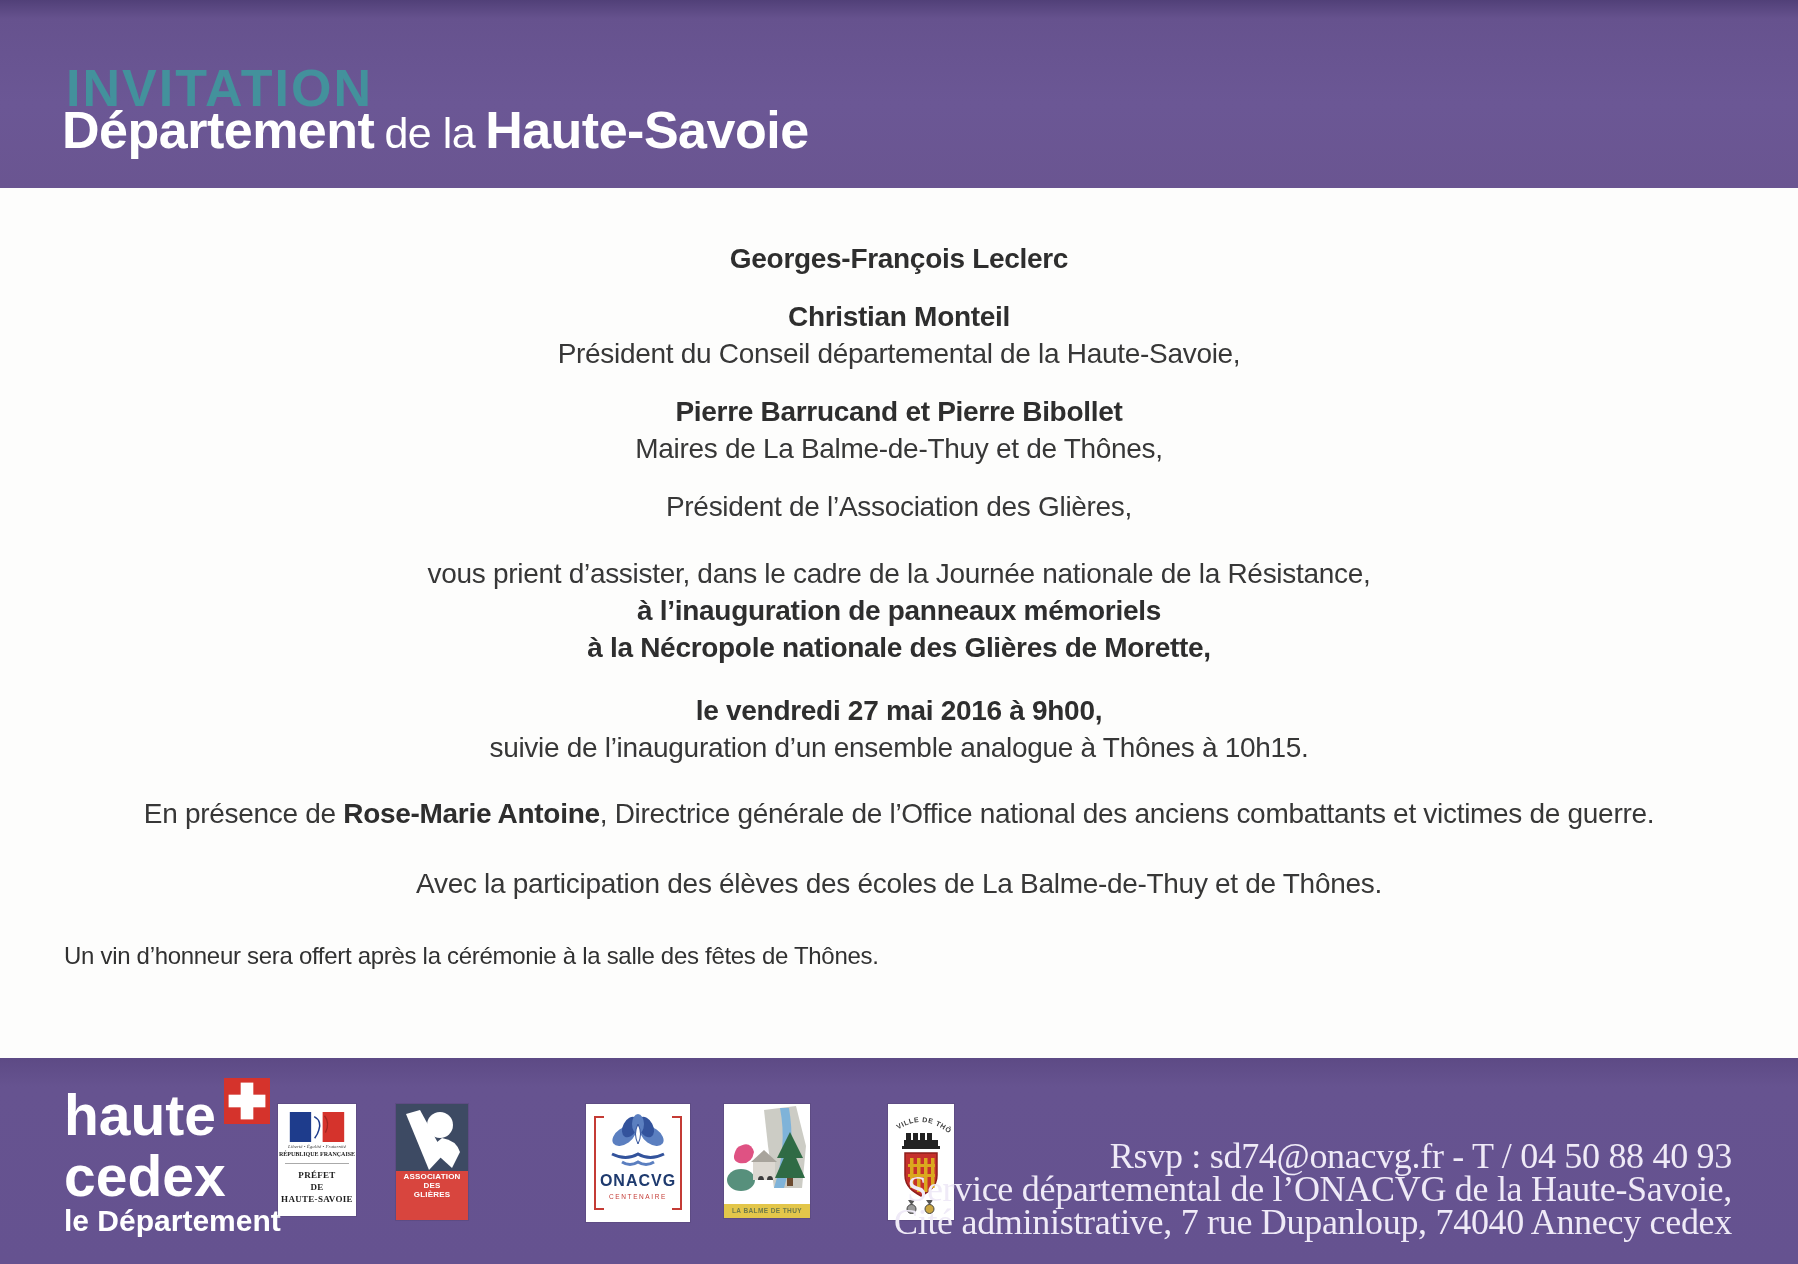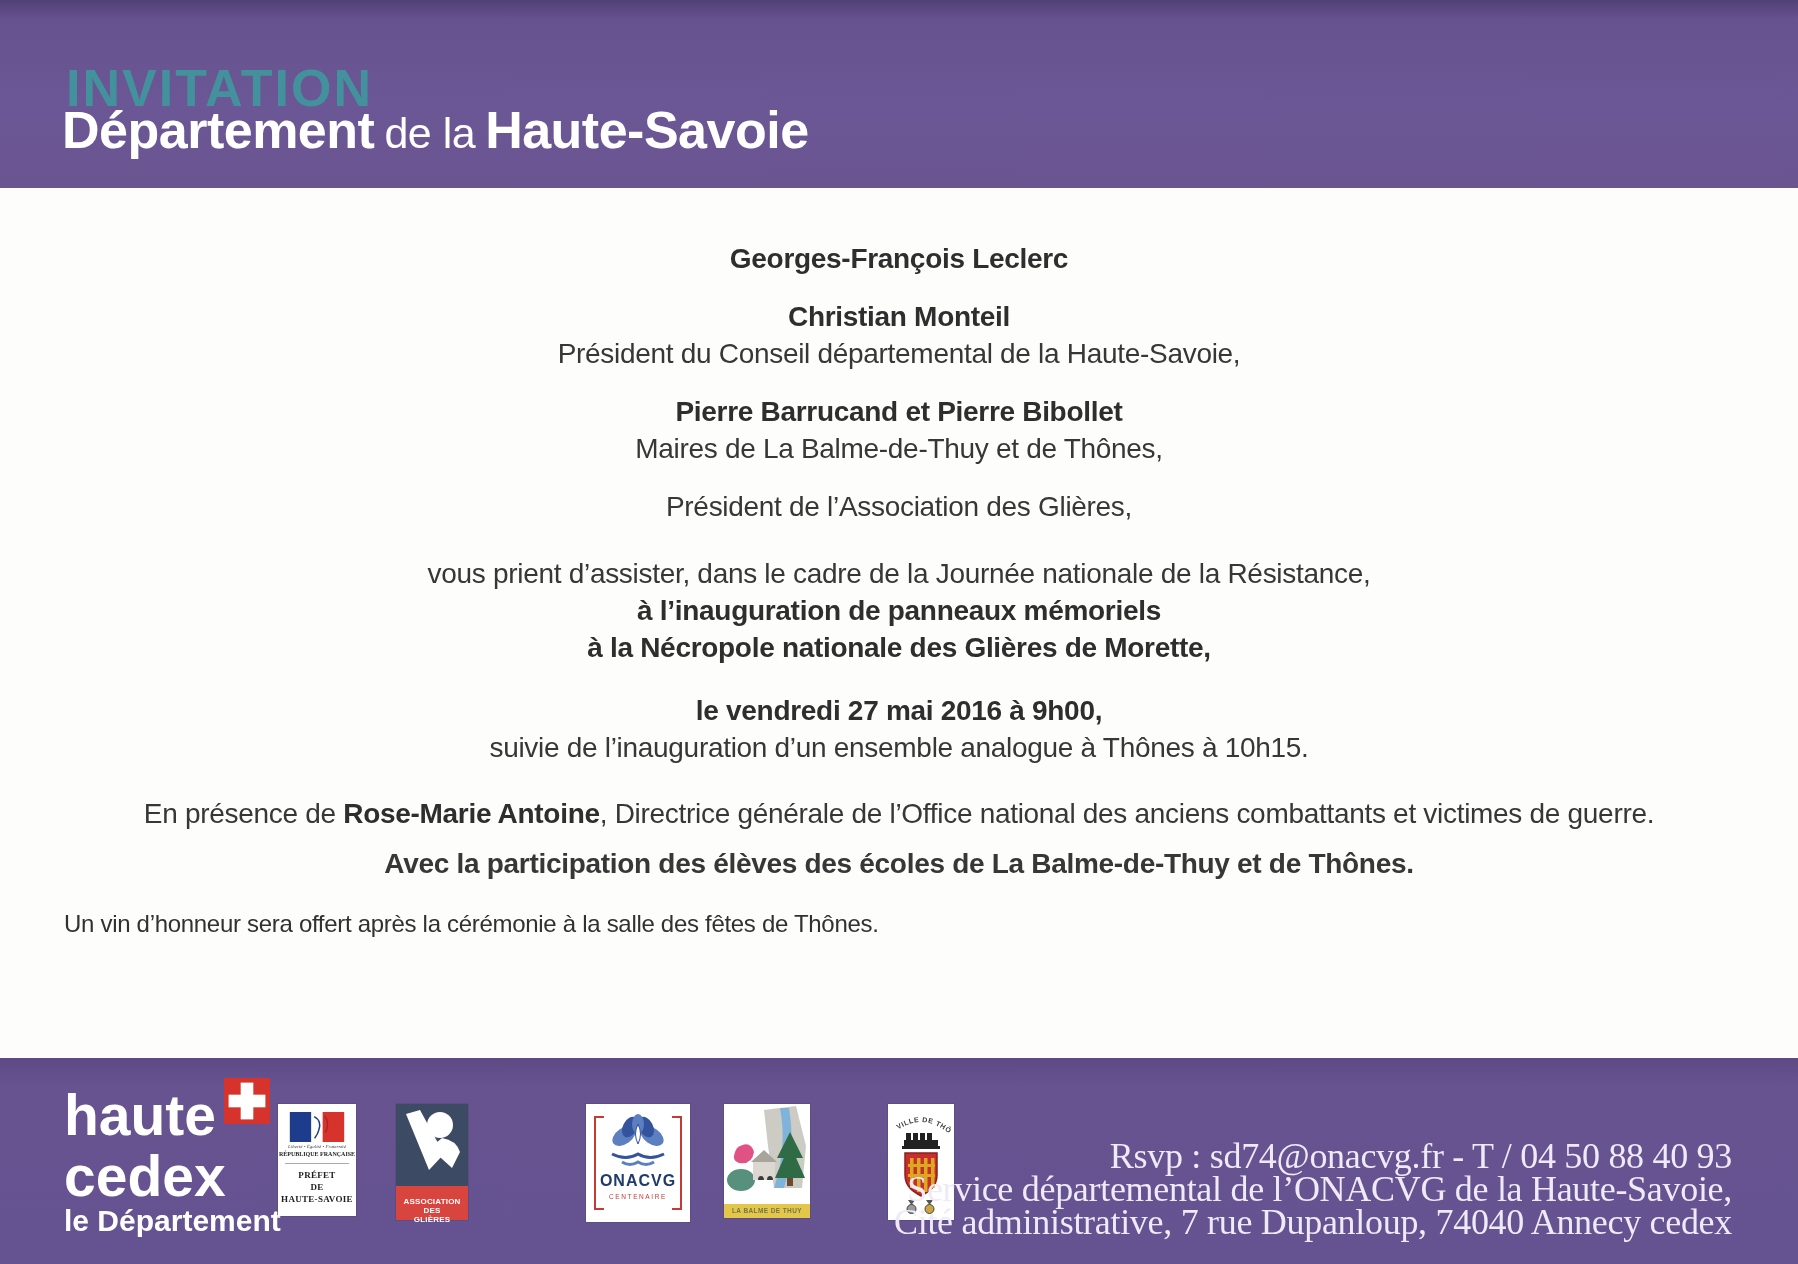--- a/index.html
+++ b/index.html
@@ -33,23 +33,23 @@
   .main-inner { padding-top:52px; }
   .host-group { line-height:37px; margin-bottom:21px; }
   .host-name { display:block; font-weight:700; color:#2e2e2e; }
   .host-role { display:block; }
   .invite-block { margin-top:30px; line-height:37px; }
   .bold-line { display:block; font-weight:700; color:#2e2e2e; }
   .plain-line { display:block; }
   .date-block { margin-top:26px; line-height:37px; }
   .presence-line { margin-top:32px; }
   .presence-name { font-weight:700; color:#2e2e2e; }
-  .participation-line { margin-top:18px;font-weight:bold; }
+  .participation-line { margin-top:38px; }
   .footnote {
-    margin-top:30px; text-align:left; padding-left:64px;
+    margin-top:42px; text-align:left; padding-left:64px;
     font-size:24px; color:#313131;
   }
 
   
   .footer-band {
     position:absolute; left:0; right:0; bottom:0; height:206px;
     background:linear-gradient(180deg,#5d4a85 0%,#665390 14%,#655290 100%);
     color:#fff;
   }
   .brand { position:absolute; left:64px; top:34px; line-height:47px; white-space:nowrap; }
@@ -62,21 +62,21 @@
 
   .logo-prefet { width:78px; height:112px; text-align:center; }
   .marianne { display:block; width:56px; height:30px; margin:8px auto 2px auto; }
   .prefet-motto { font-family:"Liberation Serif",serif; font-style:italic; font-size:5px; color:#444; line-height:6px; }
   .prefet-republic { font-family:"Liberation Serif",serif; font-size:6px; font-weight:700; color:#222; line-height:8px; }
   .prefet-sep { border-top:1px solid #aaa; margin:5px 7px 5px 7px; }
   .prefet-line { font-family:"Liberation Serif",serif; font-size:9px; font-weight:700; color:#1d1d1d; line-height:12px; letter-spacing:0.3px; }
 
   .logo-assoc { width:72px; height:116px; margin-left:40px; background:#3d4a63; }
   .assoc-figure { display:block; width:72px; height:82px; }
-  .assoc-band { position:absolute; left:0; right:0; bottom:0; height:34px; background:#d8453e; text-align:center; padding-top:11px; box-sizing:border-box; }
+  .assoc-band { position:absolute; left:0; right:0; bottom:0; height:49px; background:#d8453e; text-align:center; padding-top:1px; box-sizing:border-box; }
   .assoc-line { font-size:8px; font-weight:700; color:#fff; line-height:9px; letter-spacing:0.2px; }
 
   .logo-onacvg { width:104px; height:118px; margin-left:118px; text-align:center; }
   .onacvg-bracket { position:absolute; top:12px; bottom:12px; width:8px; }
   .onacvg-bracket.bl { left:8px;  border:2px solid #c43b35; border-right:none; }
   .onacvg-bracket.br { right:8px; border:2px solid #c43b35; border-left:none; }
   .onacvg-emblem { display:block; width:88px; height:56px; margin:10px auto 0 auto; }
   .onacvg-title { font-size:16px; font-weight:700; color:#1e3a6e; letter-spacing:1px; margin-top:2px; }
   .onacvg-sub { font-size:6.5px; color:#c43b35; letter-spacing:1.6px; margin-top:3px; }
 

